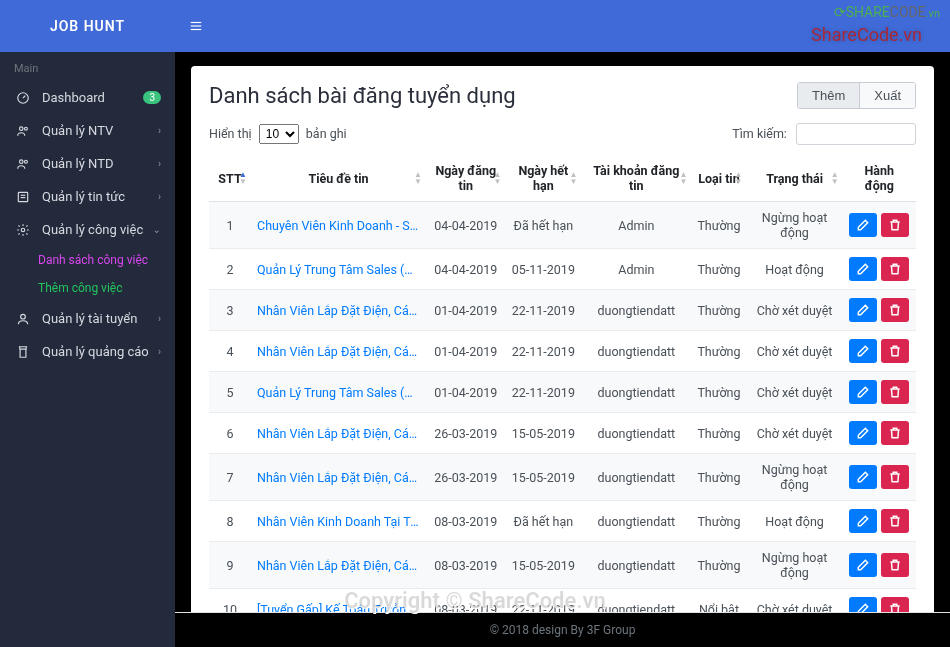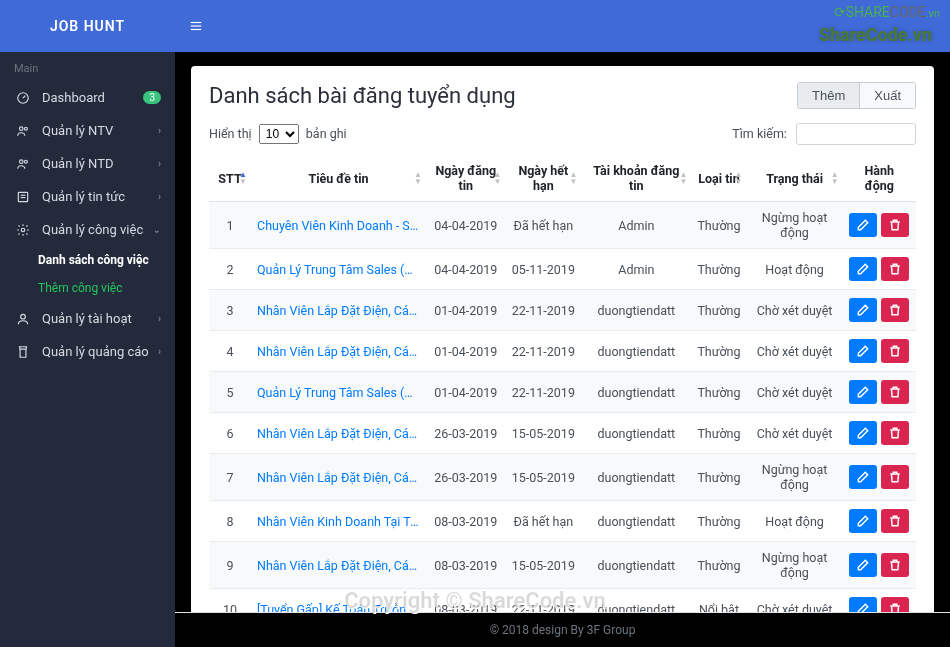--- a/index.html
+++ b/index.html
@@ -7,21 +7,21 @@
 .app { display: flex; height: 100%; }
 .sidebar { width: 175px; background: #232a3b; color: #fff; display: flex; flex-direction: column; }
 .sidebar-header { height: 52px; background: #3f6ad8; display: flex; align-items: center; justify-content: center; font-weight: 600; font-size: 14px; letter-spacing: 1px; }
 .sidebar-section { color: #6c757d; font-size: 11px; padding: 10px 14px 6px; }
 .sidebar-item { display: flex; align-items: center; padding: 9px 14px; font-size: 13px; color: #d6d9e0; cursor: pointer; }
 .sidebar-item .icon { width: 18px; margin-right: 10px; display: inline-flex; align-items: center; justify-content: center; }
 .sidebar-item .label { flex: 1; }
 .sidebar-item .chev { font-size: 10px; color: #8a92a5; }
 .sidebar-item .badge { background: #3ac47d; color: #fff; border-radius: 10px; font-size: 10px; padding: 1px 6px; margin-left: auto; }
 .sidebar-sub { padding: 7px 14px 7px 38px; font-size: 12px; color: #22c55e; cursor: pointer; }
-.sidebar-sub.active { color: #ffffff; font-weight: bold; }
+.sidebar-sub.active { color: #d946ef; }
 .topbar { height: 52px; background: #3f6ad8; display: flex; align-items: center; padding: 0 14px; }
 .hamburger { color: #fff; font-size: 18px; cursor: pointer; }
 .main { flex: 1; display: flex; flex-direction: column; background: #000000; }
 .content { padding: 14px 16px; flex: 1; overflow: auto; }
 .panel { background: #fff; border-radius: 4px; box-shadow: 0 1px 2px rgba(0,0,0,0.08); padding: 16px 18px; }
 .panel-header { display: flex; justify-content: space-between; align-items: center; margin-bottom: 14px; }
 .panel-title { font-size: 22px; font-weight: 400; color: #2a2f3b; }
 .btn-group { display: flex; border: 1px solid #c8ccd4; border-radius: 3px; overflow: hidden; }
 .btn-group button { border: none; background: #f8f9fa; padding: 5px 14px; font-size: 13px; cursor: pointer; color: #495057; }
 .btn-group button:first-child { border-right: 1px solid #c8ccd4; background: #e9ecef; }
@@ -34,21 +34,21 @@
 thead th.sorted .sort-icons .up { color: #3f6ad8; }
 tbody td { padding: 8px 6px; border-top: 1px solid #e9ecef; text-align: center; color: #495057; vertical-align: middle; }
 tbody tr:nth-child(odd) { background: #f8f9fa; }
 tbody td.title-cell { text-align: left; color: #007bff; max-width: 170px; white-space: nowrap; overflow: hidden; text-overflow: ellipsis; }
 tbody td.title-cell a { color: #007bff; text-decoration: none; }
 .actions { display: flex; gap: 4px; justify-content: center; }
 .btn-icon { border: none; border-radius: 3px; width: 28px; height: 24px; display: inline-flex; align-items: center; justify-content: center; cursor: pointer; color: #fff; }
 .btn-edit { background: #007bff; }
 .btn-delete { background: #d92550; }
 .page-footer { text-align: center; padding: 10px 0; font-size: 12px; color: #6c757d; border-top: 1px solid #e1e1e1; }
-.watermark-top { position: absolute; top: 24px; right: 18px; color: #4d7c0f; font-size: 18px; text-shadow: 0 0 5px rgba(0,0,0,0.3); opacity: 0.85; pointer-events: none; font-weight: bold; }
+.watermark-top { position: absolute; top: 24px; right: 28px; color: #b91c1c; font-size: 18px; text-shadow: 0 0 5px rgba(0,0,0,0.3); opacity: 0.85; pointer-events: none; }
 .watermark-logo { position: absolute; top: 4px; right: 10px; font-size: 14px; font-weight: 400; pointer-events:none; }
 .watermark-logo .s1 { color: #4caf50; }
 .watermark-logo .s2 { color: #666; }
 .watermark-center { position: absolute; left: 50%; bottom: 34px; transform: translateX(-50%); font-size: 22px; color: rgba(0,0,0,0.15); font-weight: 600; pointer-events:none; white-space: nowrap; text-shadow: 1px 1px 0 #fff; }
 svg { width: 14px; height: 14px; }
 </style>
 </head>
 <body>
 
 <div class="app">
@@ -111,21 +111,21 @@
         </div>
         <div class="sidebar-sub active">Danh sách công việc</div>
         <div class="sidebar-sub">Thêm công việc</div>
         <div class="sidebar-item">
           <span class="icon">
             <svg viewBox="0 0 24 24" fill="none" stroke="currentColor" stroke-width="2">
               <circle cx="12" cy="8" r="4"></circle>
               <path d="M4 21c0-4 4-6 8-6s8 2 8 6"></path>
             </svg>
           </span>
-          <span class="label">Quản lý tài hoạt</span>
+          <span class="label">Quản lý tài tuyển</span>
           <span class="chev">›</span>
         </div>
         <div class="sidebar-item">
           <span class="icon">
             <svg viewBox="0 0 24 24" fill="none" stroke="currentColor" stroke-width="2">
               <path d="M6 3h12l-1 4H7z"></path>
               <path d="M7 7v14h10V7"></path>
             </svg>
           </span>
           <span class="label">Quản lý quảng cáo</span>

